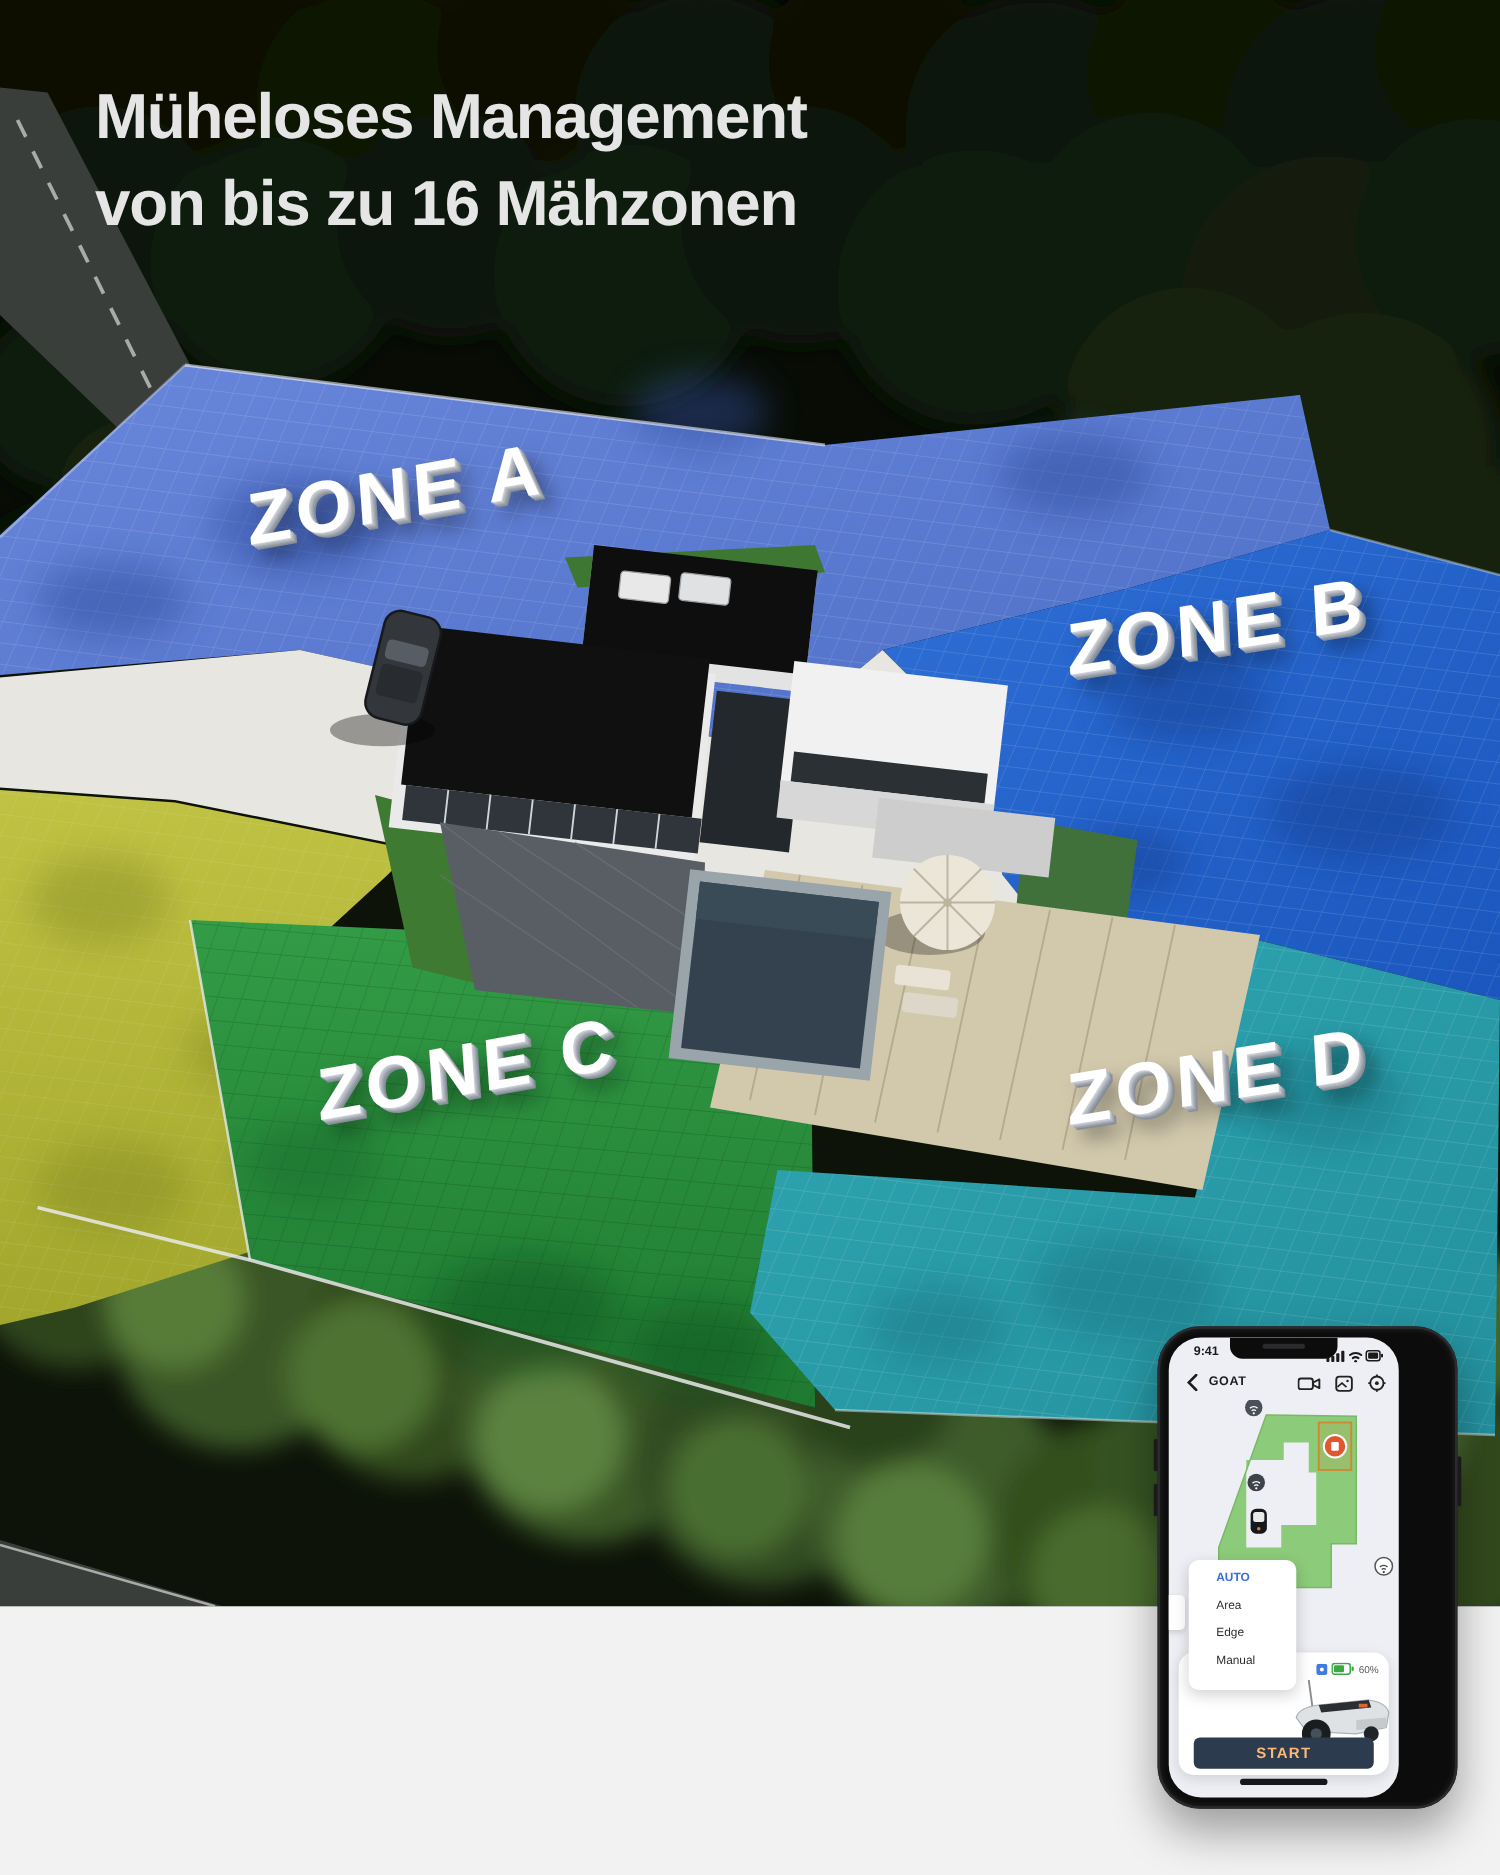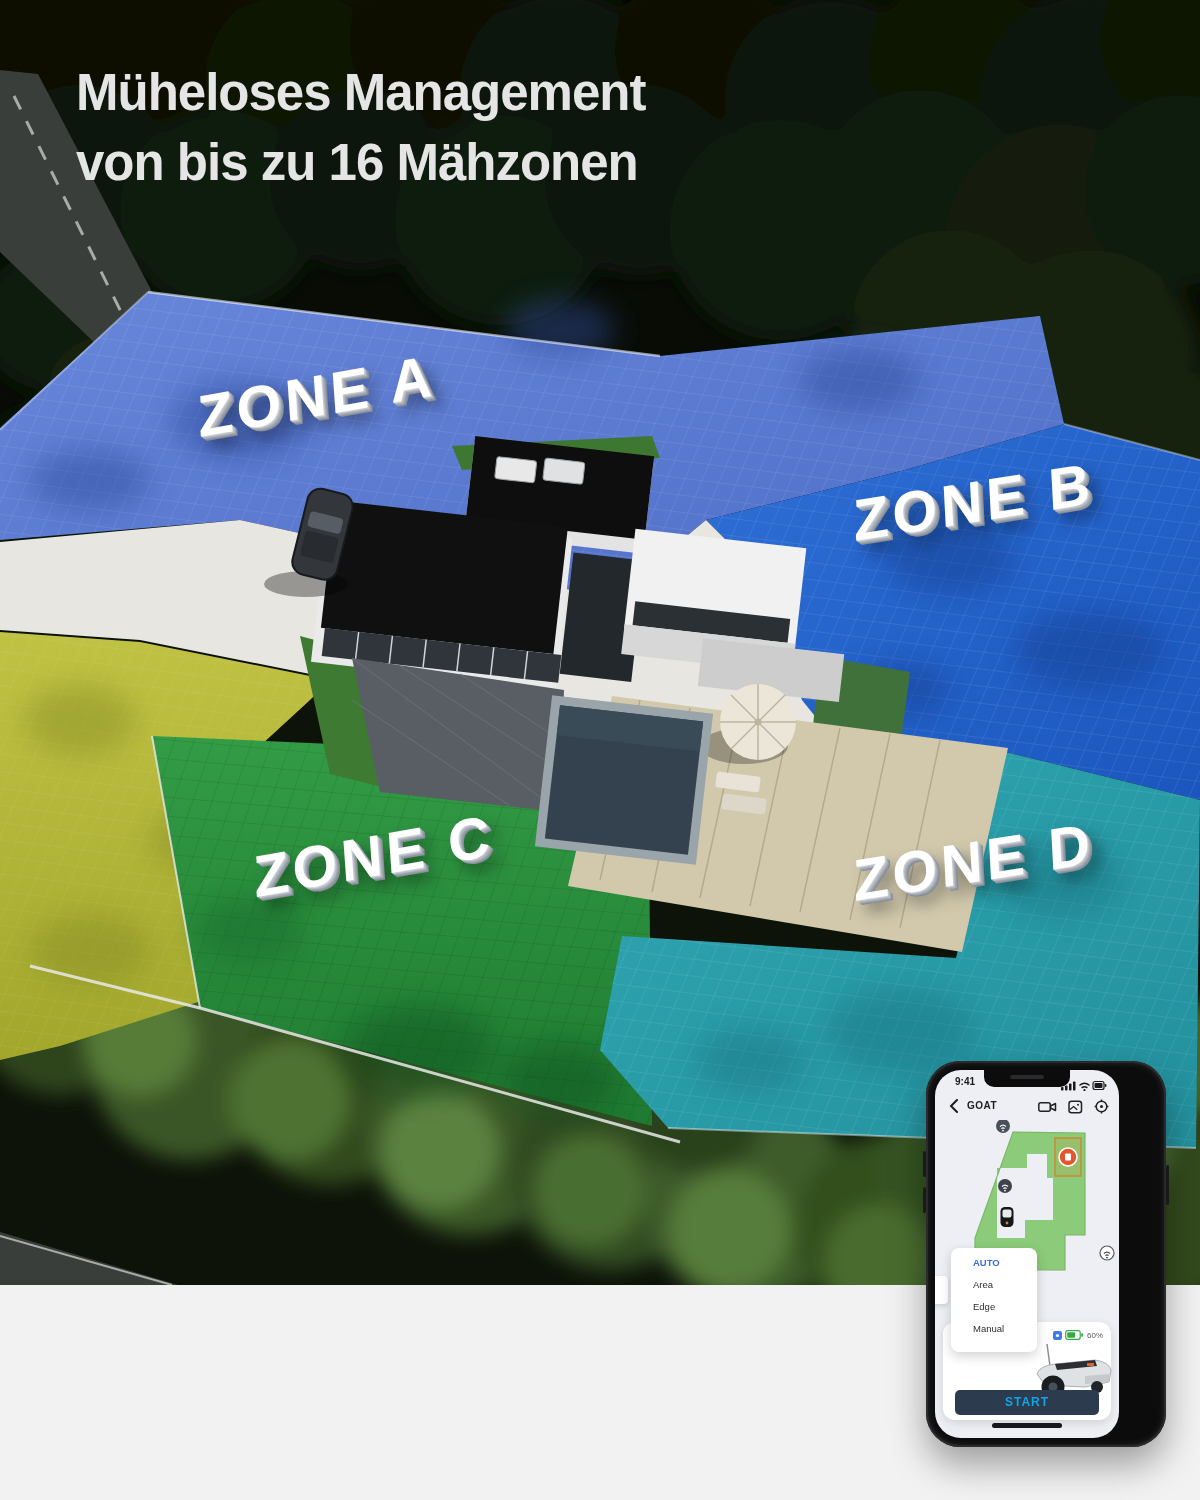--- a/index.html
+++ b/index.html
@@ -46,21 +46,21 @@
   .menu-item{height:22px;line-height:22px;padding-left:10px;font-size:9.5px;color:#2e2e2e;}
   .menu-item.active{color:#3a6ee0;font-weight:bold;}
   .bottom-card{position:absolute;left:8px;top:252px;width:168px;height:98px;background:#ffffff;
                border-radius:12px;box-shadow:0 3px 10px rgba(0,0,0,.12);}
   .mode-row{position:absolute;left:12px;top:10px;font-size:13px;font-weight:bold;color:#1d1d1d;}
   .mode-row .tri{font-size:8px;vertical-align:2px;margin-left:3px;}
   .batt-row{position:absolute;right:8px;top:8px;display:flex;align-items:center;gap:3px;padding-left:41px;}
   .batt-pct{font-size:8px;color:#5a5a5a;}
   .mower{position:absolute;right:-6px;top:18px;}
   .start-btn{position:absolute;left:20px;top:320px;width:144px;height:25px;background:#2c3b4d;border-radius:5px;
-             color:#0ea5e9;font-size:12px;font-weight:bold;letter-spacing:1px;text-align:center;line-height:25px;}
+             color:#fdba74;font-size:12px;font-weight:bold;letter-spacing:1px;text-align:center;line-height:25px;}
   .home-bar{position:absolute;left:57px;top:353px;width:70px;height:5px;border-radius:3px;background:#15171a;}
 </style>
 </head>
 <body>
 
 <div class="page">
 
   <svg class="scene" viewBox="0 0 1200 1285" xmlns="http://www.w3.org/2000/svg">
     <defs>
       <filter id="soft" x="-30%" y="-30%" width="160%" height="160%">

